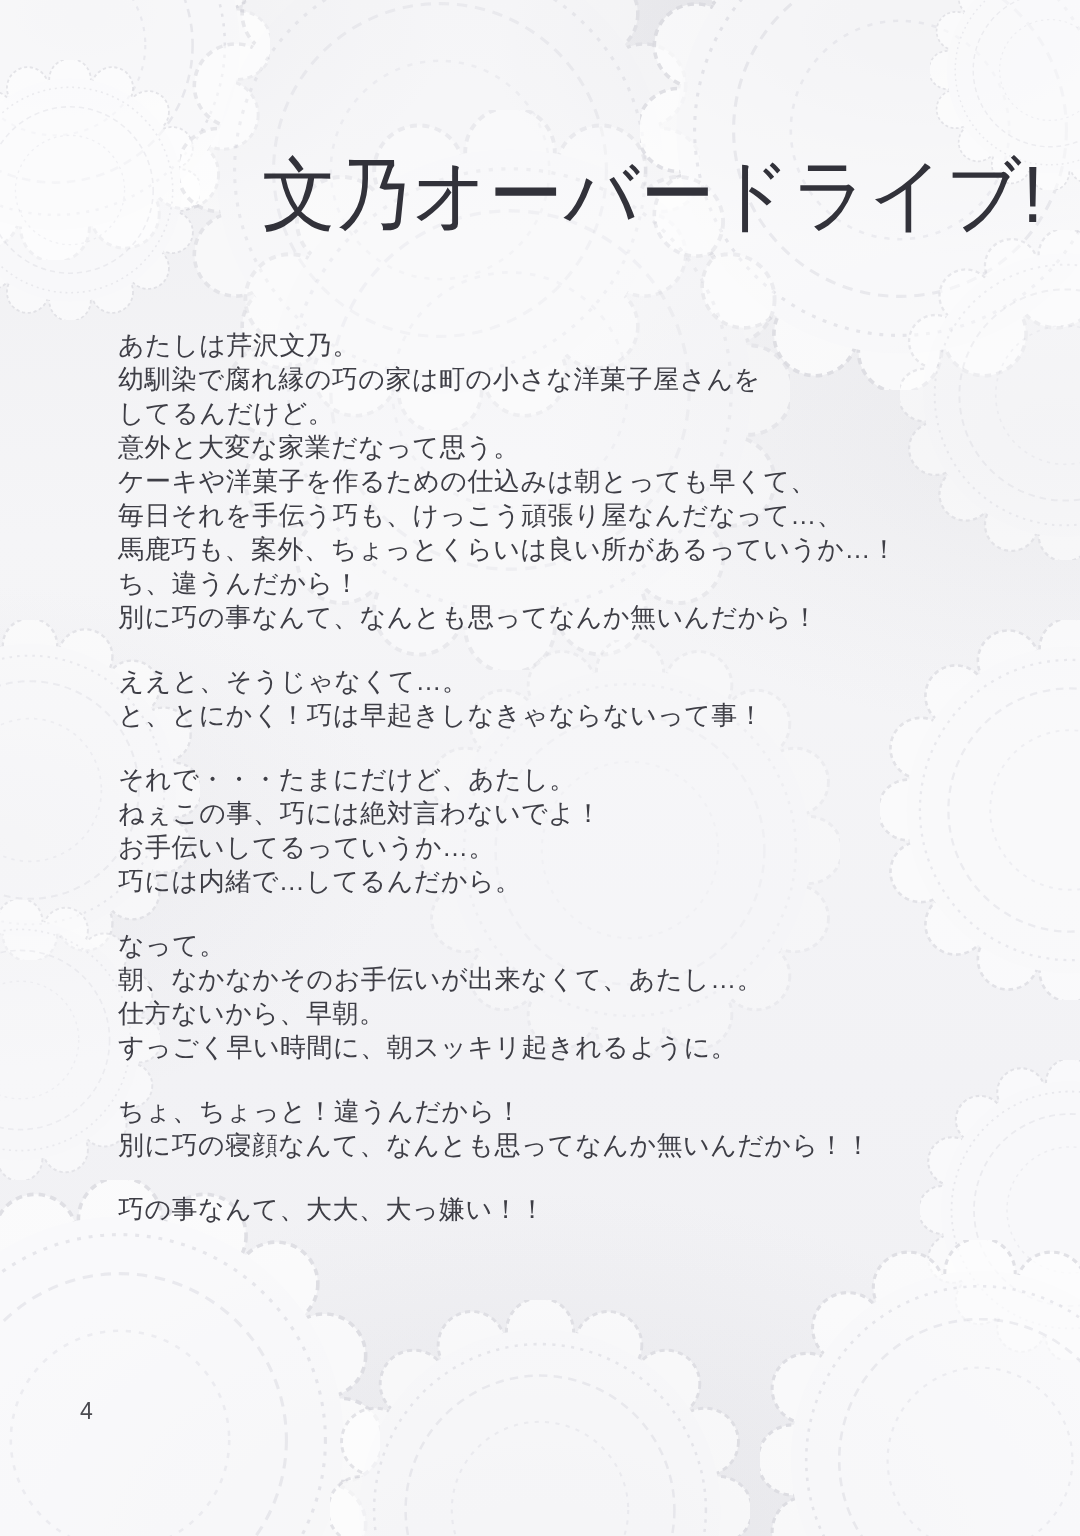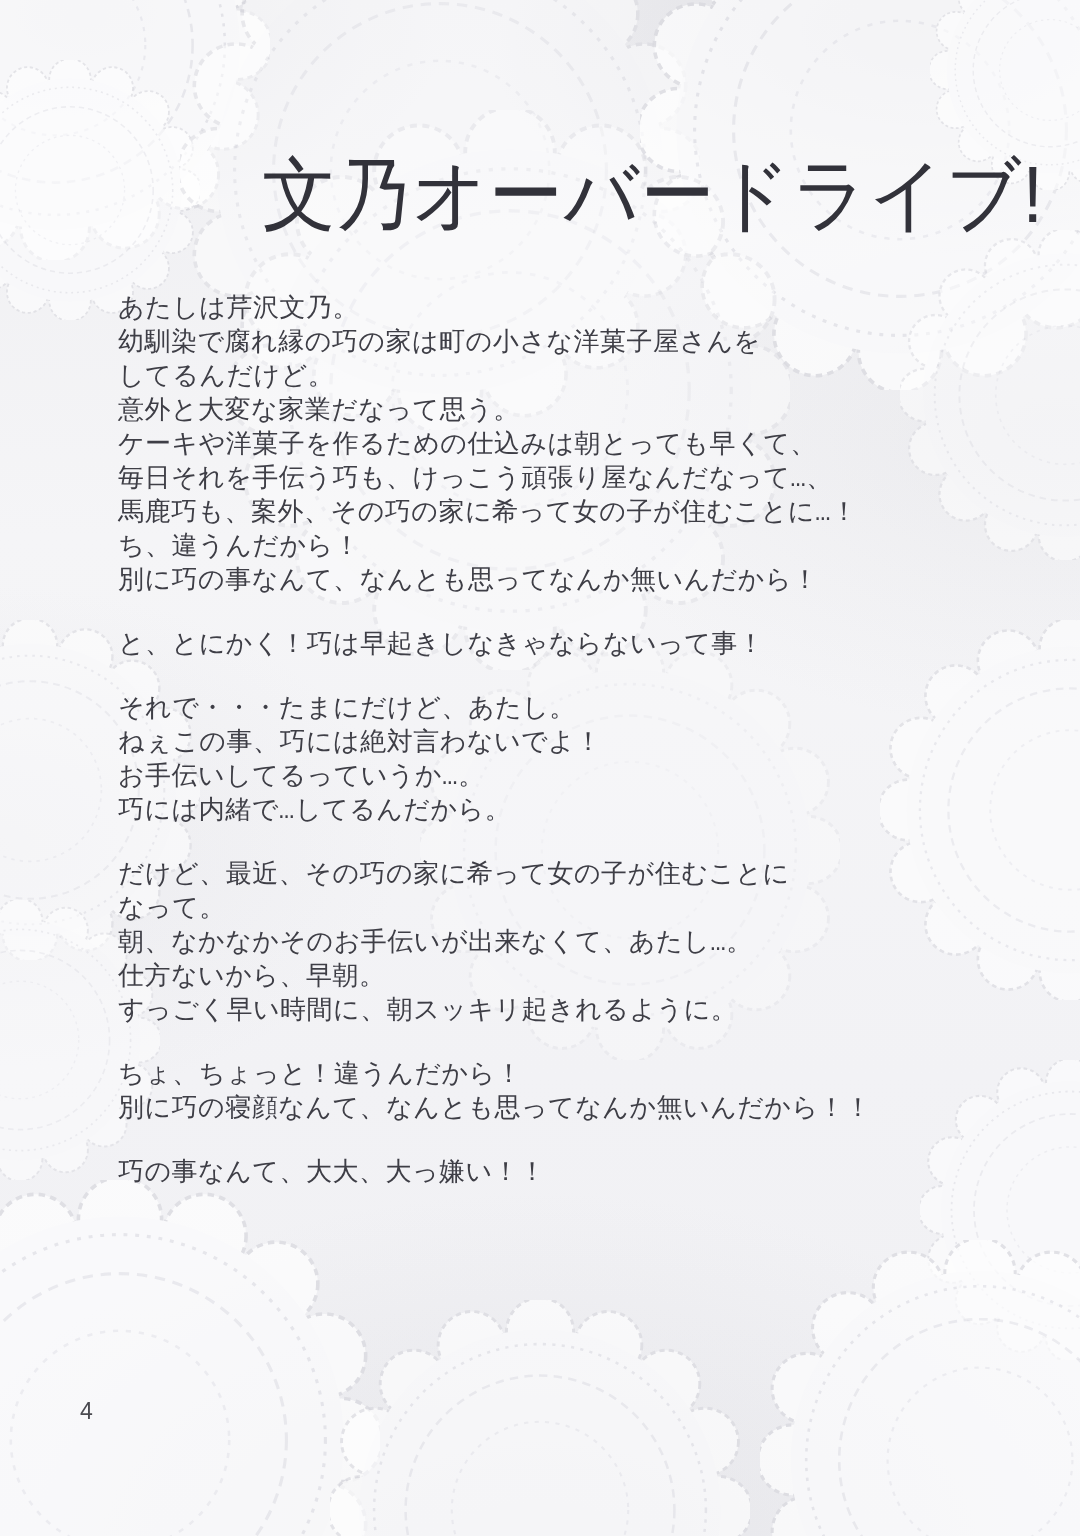--- a/index.html
+++ b/index.html
@@ -14,21 +14,21 @@
       radial-gradient(860px 520px at 50% 102%, rgba(205,205,212,.30), transparent 72%),
       linear-gradient(180deg,#eeeef1 0%,#f5f5f7 35%,#f2f2f5 70%,#f0f0f3 100%);
   }
   .lace-layer{position:absolute;left:0;top:0;width:1080px;height:1536px;z-index:0;pointer-events:none;}
   .page-title{
     position:absolute;left:262px;top:142px;z-index:2;
     font-size:74px;font-weight:400;letter-spacing:1px;
     color:#32323a;white-space:nowrap;
     transform:scaleY(1.08);transform-origin:top left;
   }
-  .text-body{position:absolute;left:118px;top:292px;z-index:2;font-family:Liberation Mono, monospace;}
+  .text-body{position:absolute;left:118px;top:328px;z-index:2;}
   .para{margin:0 0 30px 0;}
   .line{
     font-size:26px;line-height:34px;font-weight:500;
     color:#3e3e46;white-space:nowrap;letter-spacing:0.5px;
   }
   .page-number{
     position:absolute;left:80px;top:1398px;z-index:2;
     font-size:23px;color:#4a4a50;
   }
 </style>
@@ -82,35 +82,35 @@
 <div class="page-title">文乃オーバードライブ!</div>
 
 <div class="text-body">
   <div class="para">
     <div class="line">あたしは芹沢文乃。</div>
     <div class="line">幼馴染で腐れ縁の巧の家は町の小さな洋菓子屋さんを</div>
     <div class="line">してるんだけど。</div>
     <div class="line">意外と大変な家業だなって思う。</div>
     <div class="line">ケーキや洋菓子を作るための仕込みは朝とっても早くて、</div>
     <div class="line">毎日それを手伝う巧も、けっこう頑張り屋なんだなって…、</div>
-    <div class="line">馬鹿巧も、案外、その巧の家に希って女の子が住むことに…！</div>
+    <div class="line">馬鹿巧も、案外、ちょっとくらいは良い所があるっていうか…！</div>
     <div class="line">ち、違うんだから！</div>
     <div class="line">別に巧の事なんて、なんとも思ってなんか無いんだから！</div>
   </div>
   <div class="para">
+    <div class="line">ええと、そうじゃなくて…。</div>
     <div class="line">と、とにかく！巧は早起きしなきゃならないって事！</div>
   </div>
   <div class="para">
     <div class="line">それで・・・たまにだけど、あたし。</div>
     <div class="line">ねぇこの事、巧には絶対言わないでよ！</div>
     <div class="line">お手伝いしてるっていうか…。</div>
     <div class="line">巧には内緒で…してるんだから。</div>
   </div>
   <div class="para">
-    <div class="line">だけど、最近、その巧の家に希って女の子が住むことに</div>
     <div class="line">なって。</div>
     <div class="line">朝、なかなかそのお手伝いが出来なくて、あたし…。</div>
     <div class="line">仕方ないから、早朝。</div>
     <div class="line">すっごく早い時間に、朝スッキリ起きれるように。</div>
   </div>
   <div class="para">
     <div class="line">ちょ、ちょっと！違うんだから！</div>
     <div class="line">別に巧の寝顔なんて、なんとも思ってなんか無いんだから！！</div>
   </div>
   <div class="para">

